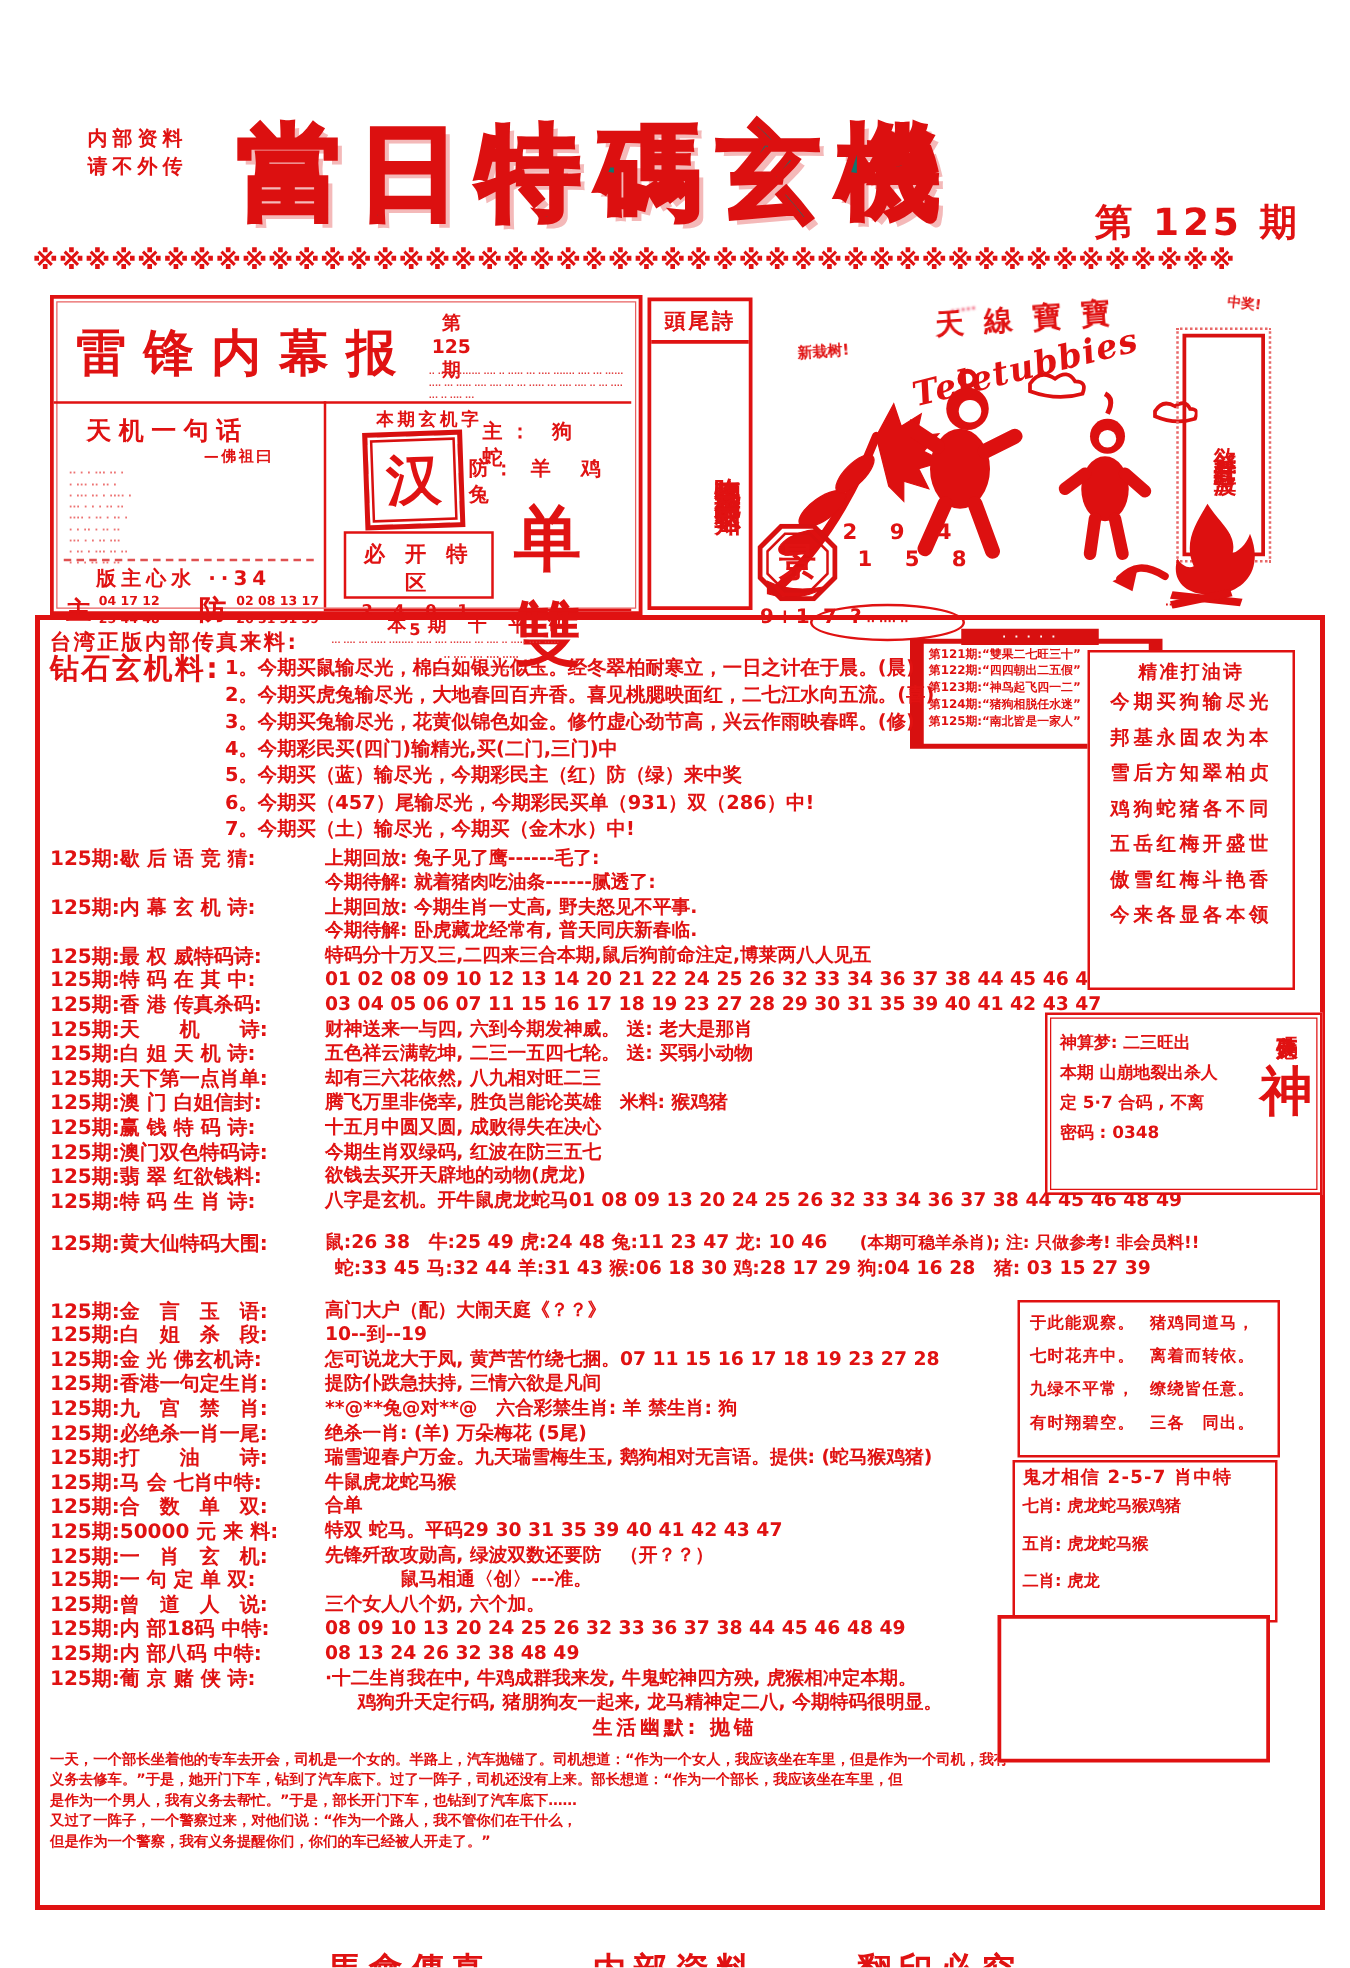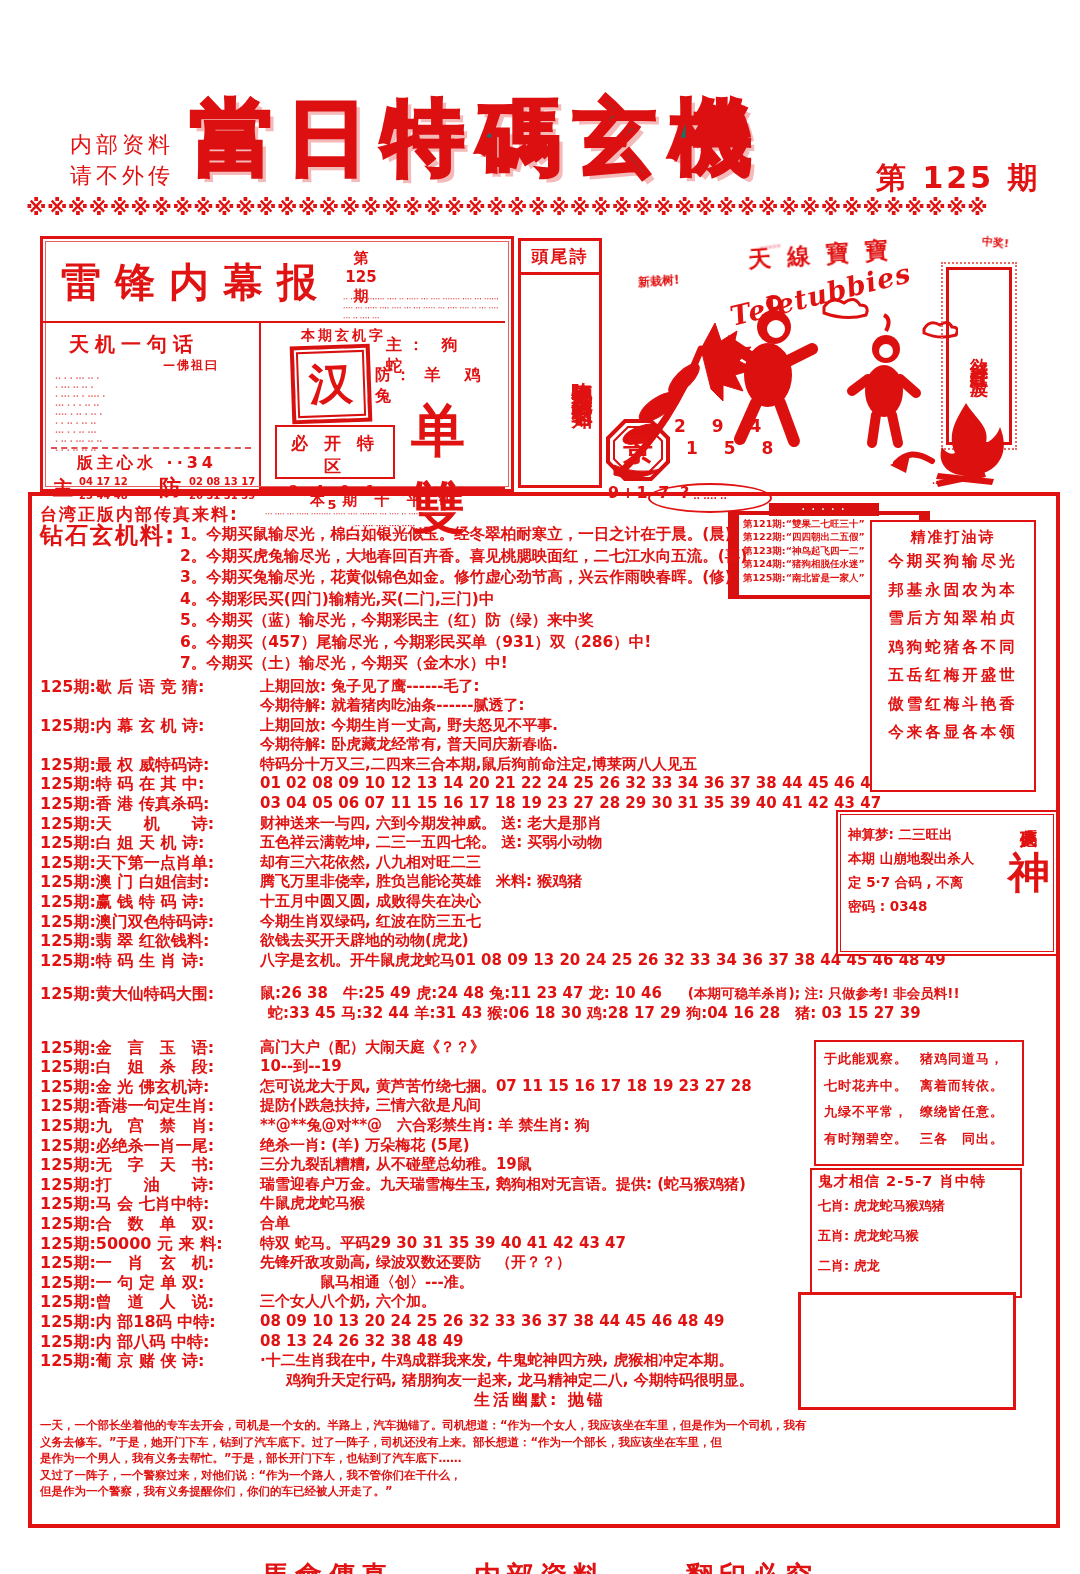--- a/index.html
+++ b/index.html
@@ -1,20 +1,20 @@
 <!DOCTYPE html>
 <html><head>
 <meta charset="utf-8">
 <style>
   html,body{margin:0;padding:0;background:#fff;}
   body{font-family:"DejaVu Sans","Liberation Sans",sans-serif;color:#e01212;font-weight:bold;}
   .page{position:relative;width:1080px;height:1574px;background:#fff;overflow:hidden;}
   .abs{position:absolute;}
   
-  .notice{left:70px;top:130px;font-size:22px;line-height:1.4;font-weight:400;letter-spacing:4px;}
+  .notice{left:70px;top:100px;font-size:16px;line-height:1.4;font-weight:700;letter-spacing:4px;}
   .main-title{left:190px;top:84px;font-size:82px;font-weight:900;letter-spacing:14px;color:#0f766e;
     -webkit-text-stroke:3.5px #dc1010;text-shadow:5px 5px 0 #f4b9b9;white-space:nowrap;}
   .issue-no{left:876px;top:158px;font-size:30px;font-weight:900;letter-spacing:3px;}
   .stars{left:26px;top:196px;width:1040px;font-size:21px;letter-spacing:0.5px;white-space:nowrap;overflow:hidden;}
   
   .mast-box{left:40px;top:236px;width:468px;height:250px;border:3px solid #e01212;
     box-shadow:inset 0 0 0 2px #fff, inset 0 0 0 3px #e86060;}
   .mast-title{left:18px;top:16px;font-size:40px;font-weight:900;letter-spacing:14px;white-space:nowrap;}
   .mast-issue{left:300px;top:10px;font-size:15px;font-weight:900;line-height:1.25;text-align:center;width:36px;}
   .staff{left:344px;top:8px;width:118px;font-size:8.5px;line-height:1.5;filter:blur(.3px);white-space:pre-line;}
@@ -304,21 +304,20 @@
           <div class="row"><span class="lb">125期:翡 翠 红欲钱料:</span><span class="tx">欲钱去买开天辟地的动物(虎龙)</span></div>
           <div class="row"><span class="lb">125期:特 码 生 肖 诗:</span><span class="tx">八字是玄机。开牛鼠虎龙蛇马01 08 09 13  20 24 25 26 32 33 34 36 37 38 44 45 46 48 49</span></div>
           <div class="row gap"><span class="lb">125期:黄大仙特码大围:</span><span class="tx">鼠:26 38　牛:25 49 虎:24 48 兔:11 23 47 龙: 10 46</span><span class="nt">(本期可稳羊杀肖); 注: 只做参考! 非会员料!!</span></div>
           <div class="row idt2"><span class="tx">蛇:33 45 马:32 44 羊:31 43 猴:06 18 30 鸡:28 17 29 狗:04 16 28　猪: 03 15 27 39</span></div>
           <div class="row gap"><span class="lb">125期:金　言　玉　语:</span><span class="tx">高门大户（配）大闹天庭《？？》</span></div>
           <div class="row"><span class="lb">125期:白　姐　杀　段:</span><span class="tx">10--到--19</span></div>
           <div class="row"><span class="lb">125期:金 光 佛玄机诗:</span><span class="tx">怎可说龙大于凤, 黄芦苦竹绕七捆。07 11 15 16 17 18 19 23 27 28</span></div>
           <div class="row"><span class="lb">125期:香港一句定生肖:</span><span class="tx">提防仆跌急扶持, 三情六欲是凡间</span></div>
           <div class="row"><span class="lb">125期:九　宫　禁　肖:</span><span class="tx">**@**兔@对**@　六合彩禁生肖: 羊 禁生肖: 狗</span></div>
           <div class="row"><span class="lb">125期:必绝杀一肖一尾:</span><span class="tx">绝杀一肖: (羊) 万朵梅花 (5尾)</span></div>
-          <div class="row"><span class="lb">125期:无　字　天　书:</span><span class="tx">三分九裂乱糟糟, 从不碰壁总幼稚。19鼠</span></div>
           <div class="row"><span class="lb">125期:打　　油　　诗:</span><span class="tx">瑞雪迎春户万金。九天瑞雪梅生玉, 鹅狗相对无言语。提供: (蛇马猴鸡猪)</span></div>
           <div class="row"><span class="lb">125期:马 会 七肖中特:</span><span class="tx">牛鼠虎龙蛇马猴</span></div>
           <div class="row"><span class="lb">125期:合　数　单　双:</span><span class="tx">合单</span></div>
           <div class="row"><span class="lb">125期:50000 元 来 料:</span><span class="tx">特双 蛇马。平码29 30 31 35 39 40 41 42 43 47</span></div>
           <div class="row"><span class="lb">125期:一　肖　玄　机:</span><span class="tx">先锋歼敌攻勋高, 绿波双数还要防　（开？？）</span></div>
           <div class="row"><span class="lb">125期:一 句 定 单 双:</span><span class="tx">　　　　鼠马相通〈创〉---准。</span></div>
           <div class="row"><span class="lb">125期:曾　道　人　说:</span><span class="tx">三个女人八个奶, 六个加。</span></div>
           <div class="row"><span class="lb">125期:内 部18码 中特:</span><span class="tx">08 09 10 13 20 24 25 26 32 33 36 37 38 44 45 46 48 49</span></div>
           <div class="row"><span class="lb">125期:内 部八码 中特:</span><span class="tx">08 13 24 26 32 38 48 49</span></div>
           <div class="row"><span class="lb">125期:葡 京 赌 侠 诗:</span><span class="tx">·十二生肖我在中, 牛鸡成群我来发, 牛鬼蛇神四方殃, 虎猴相冲定本期。</span></div>

